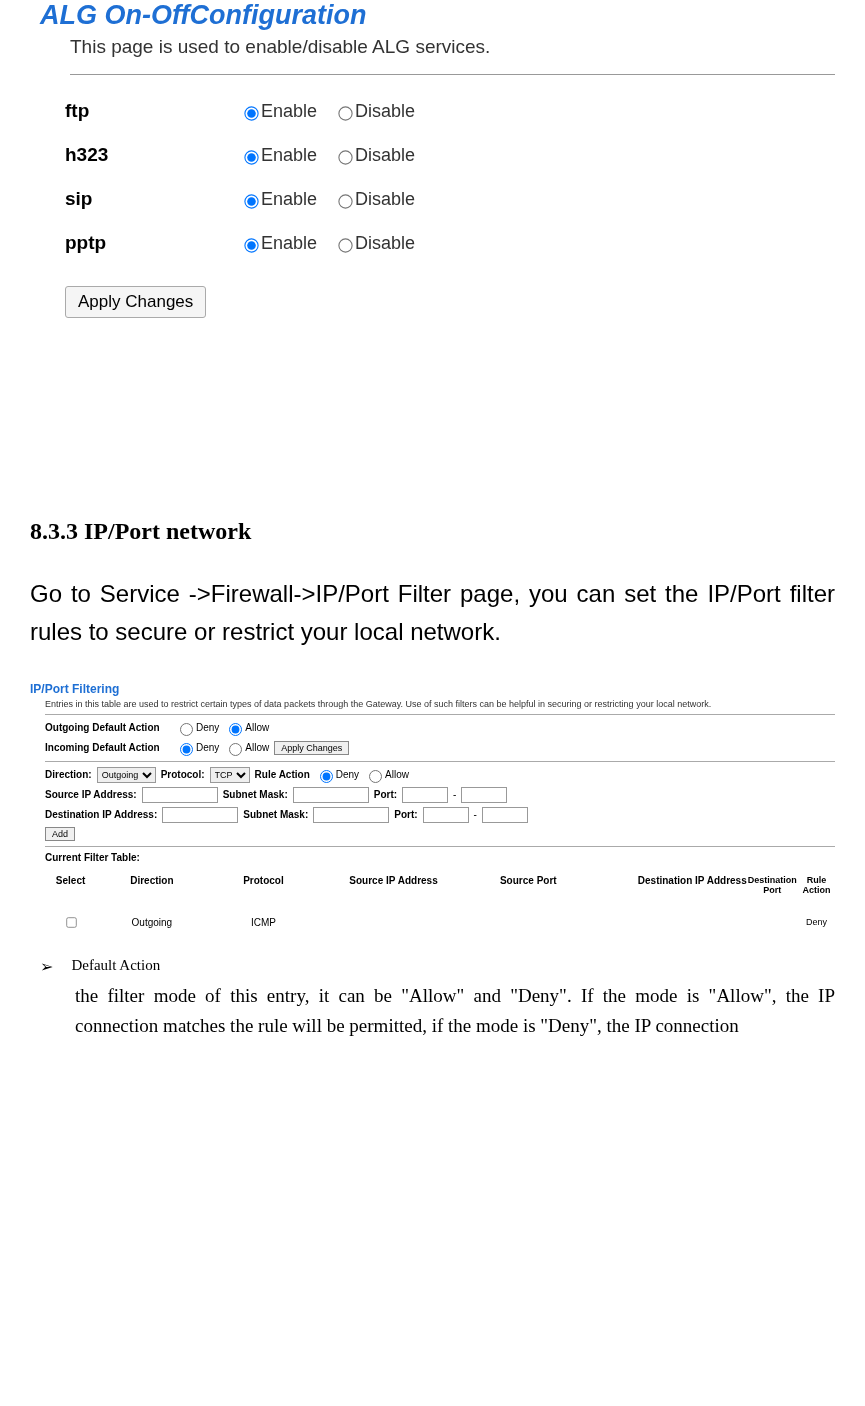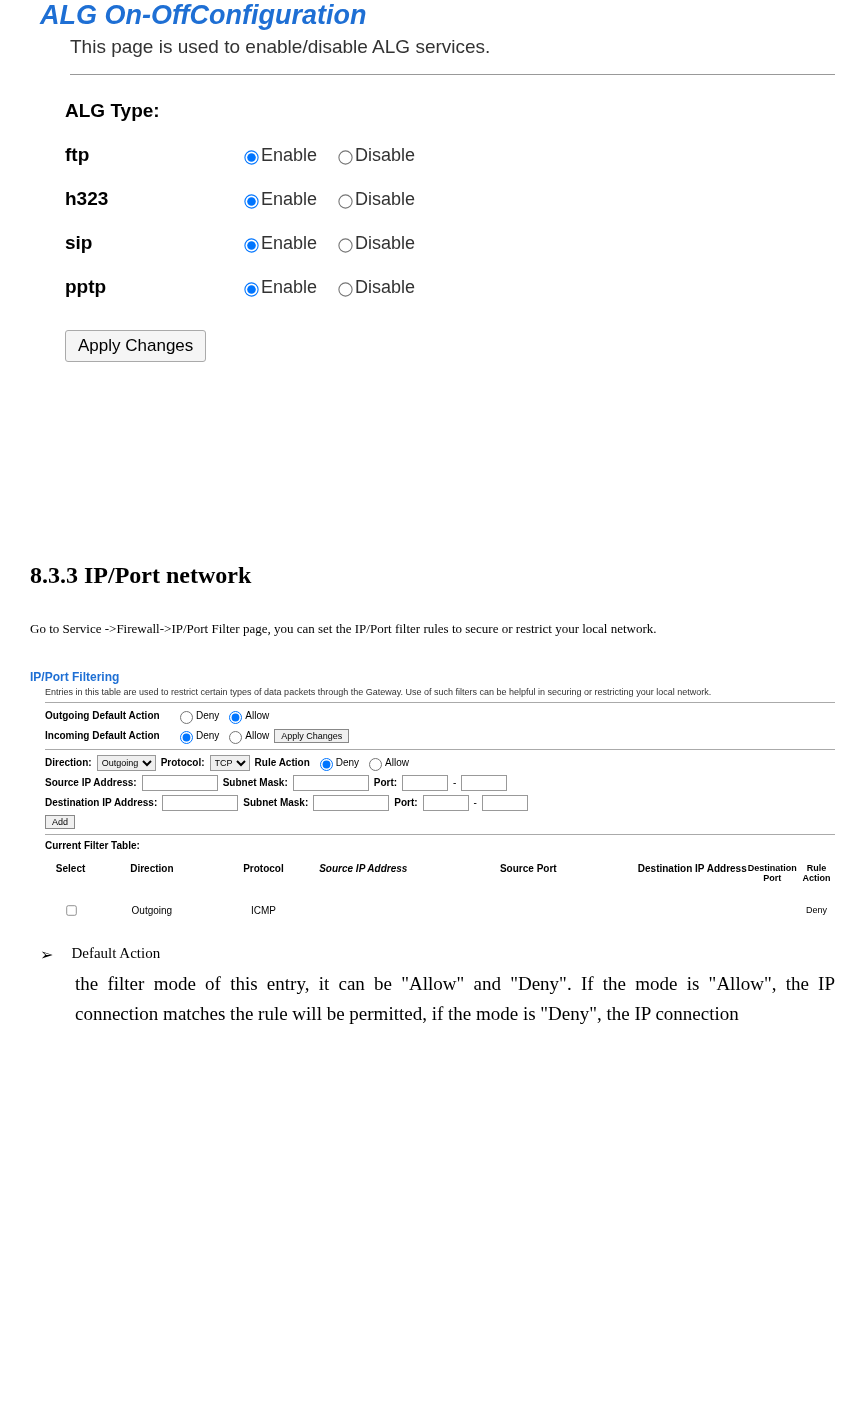--- a/index.html
+++ b/index.html
@@ -70,22 +70,22 @@
       margin-left: 25px;
       margin-top: 10px;
     }
     .section-heading {
       font-size: 24px;
       font-weight: bold;
       margin-top: 200px;
       font-family: "Times New Roman", serif;
     }
     .body-text {
-      font-size: 13px;
-      font-family: Liberation Serif, serif;
+      font-size: 24px;
+      font-family: Liberation Sans, sans-serif;
       margin-top: 30px;
       text-align: justify;
       line-height: 1.6;
     }
     .filter-panel {
       margin-top: 30px;
       font-size: 11px;
       font-family: Arial, sans-serif;
     }
     .filter-title {
@@ -153,21 +153,21 @@
     .filter-table-row {
       display: flex;
       margin-left: 15px;
       font-size: 10px;
       margin-top: 18px;
       align-items: center;
     }
     .ft-select { width: 55px; text-align: center; }
     .ft-dir { width: 120px; text-align: center; }
     .ft-proto { width: 120px; text-align: center; }
-    .ft-srcip { width: 160px; text-align: left; font-style: italic; }
+    .ft-srcip { width: 160px; text-align: center; }
     .ft-srcport { width: 130px; text-align: center; }
     .ft-destip { width: 170px; text-align: right; }
     .ft-destport { width: 55px; text-align: center; font-size: 9px;}
     .ft-action { width: 40px; text-align: center; font-size: 9px;}
     .btn-row {
       margin-left: 15px;
       margin-top: 20px;
     }
     .bullet-item {
       display: flex;
@@ -198,23 +198,20 @@
     }
   </style>
 </head>
 <body>
 
 <div class="alg-section">
   <div class="alg-title">ALG On-OffConfiguration</div>
   <div class="alg-desc">This page is used to enable/disable ALG services.</div>
   <hr class="hr1">
   <div class="alg-table">
-    <div class="alg-row">
-      <span class="alg-label">ALG Type:</span>
-    </div>
     <div class="alg-row">
       <span class="alg-label">ftp</span>
       <span class="radio-group">
         <label><input type="radio" name="ftp" checked="" style=""><span>Enable</span></label>
         <label><input type="radio" name="ftp" style=""><span>Disable</span></label>
       </span>
     </div>
     <div class="alg-row">
       <span class="alg-label">h323</span>
       <span class="radio-group">

